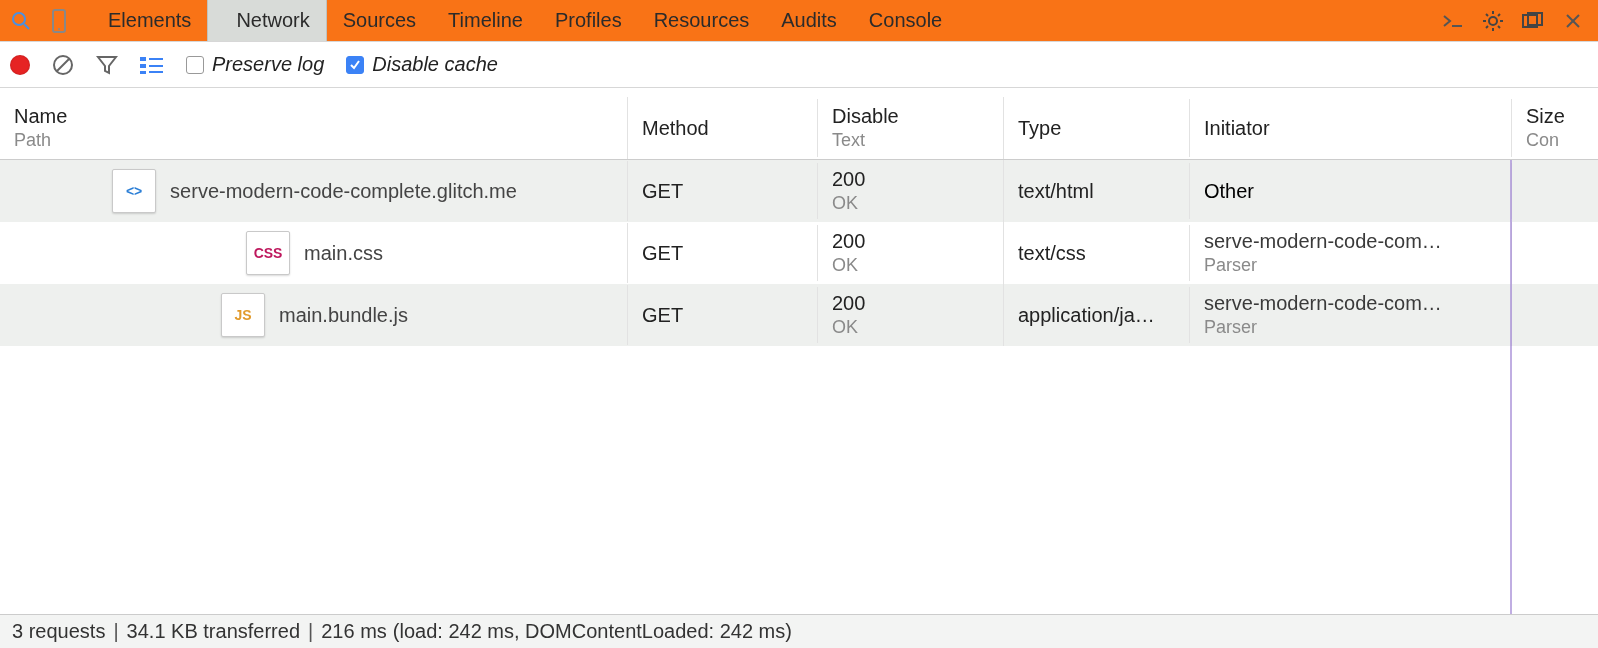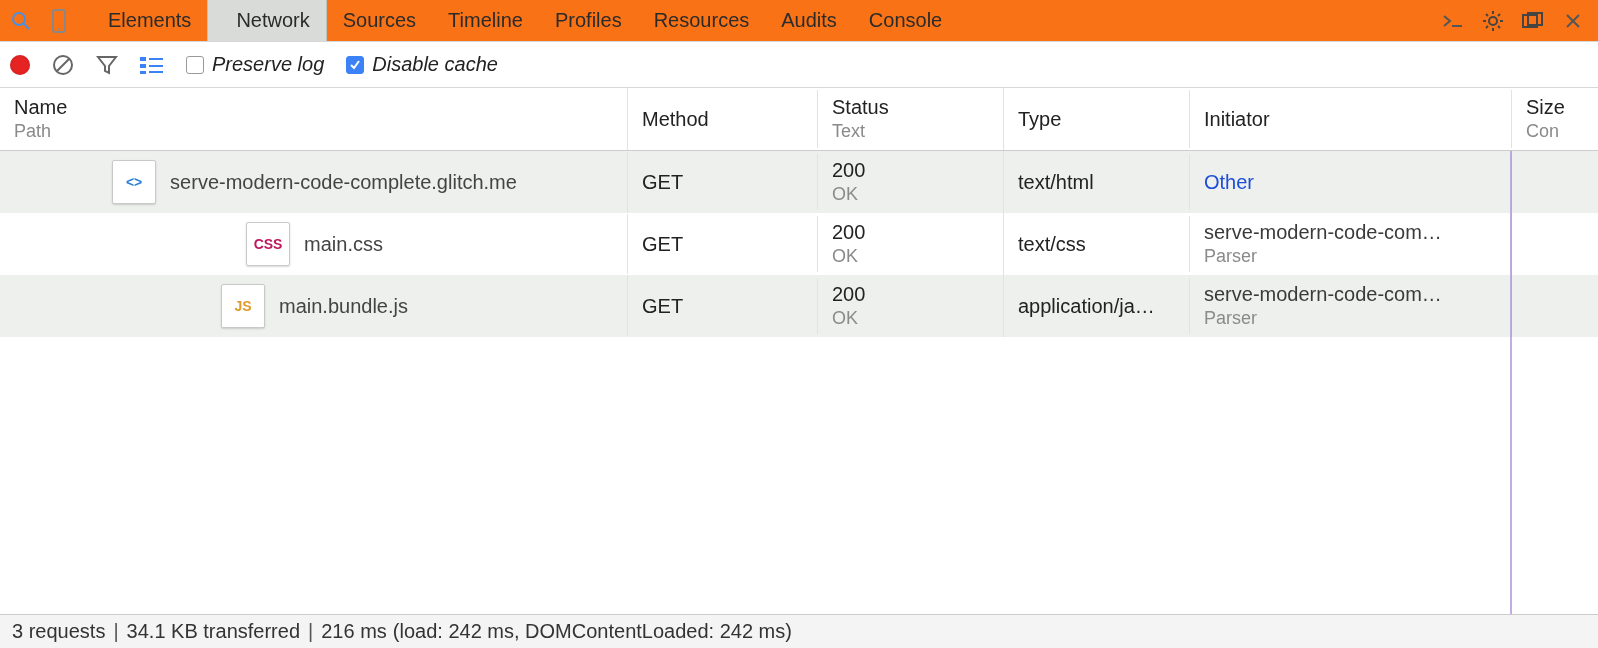--- a/index.html
+++ b/index.html
@@ -90,20 +90,21 @@
   .fake-checkbox.checked svg { display: block; }
   .fake-checkbox svg { display: none; }
 
   
   .net-table {
     flex: 1;
     display: flex;
     flex-direction: column;
     overflow: hidden;
     position: relative;
+    margin-top: 9px;
   }
   .row {
     display: grid;
     grid-template-columns: 628px 190px 186px 186px 322px 86px;
     align-items: center;
   }
   .header-row {
     border-bottom: 1px solid #ccc;
     background: #fff;
   }
@@ -297,21 +298,21 @@
 <div class="net-table">
   <div class="row header-row">
     <div class="cell">
       <span>Name</span>
       <span class="sub">Path</span>
     </div>
     <div class="cell">
       <span>Method</span>
     </div>
     <div class="cell">
-      <span>Status</span>
+      <span>Disable</span>
       <span class="sub">Text</span>
     </div>
     <div class="cell">
       <span>Type</span>
     </div>
     <div class="cell">
       <span>Initiator</span>
     </div>
     <div class="cell" style="border-right:none">
       <span>Size</span>
@@ -332,21 +333,21 @@
           <span>GET</span>
         </div>
       <div class="cell">
         <span>200</span>
         <span class="sub">OK</span>
       </div>
       <div class="cell">
           <span>text/html</span>
         </div>
       <div class="cell">
-        <span style="color:#1d4ed8">Other</span>
+        <span style="color:#000000">Other</span>
       </div>
       <div class="cell" style="border-right:none"></div>
     </div>
 
     <div class="row data-row">
       <div class="cell name-cell">
         <div class="file-icon css">
             <span>CSS</span>
           </div>
         <span>main.css</span>

